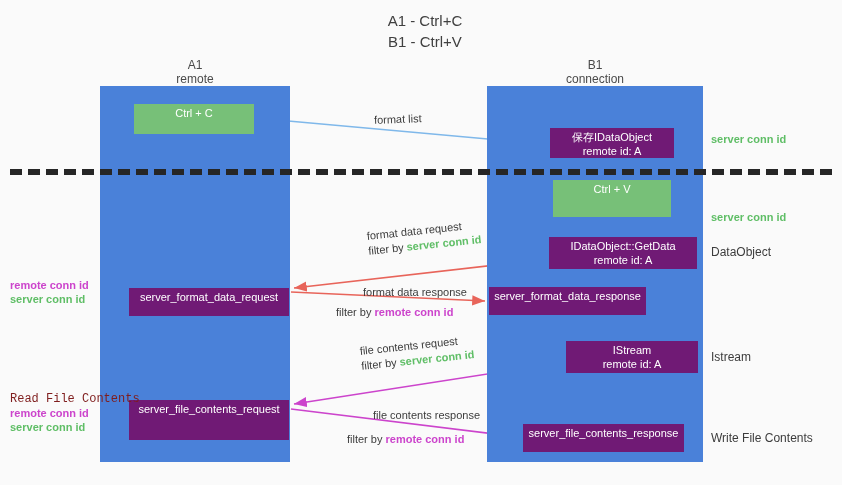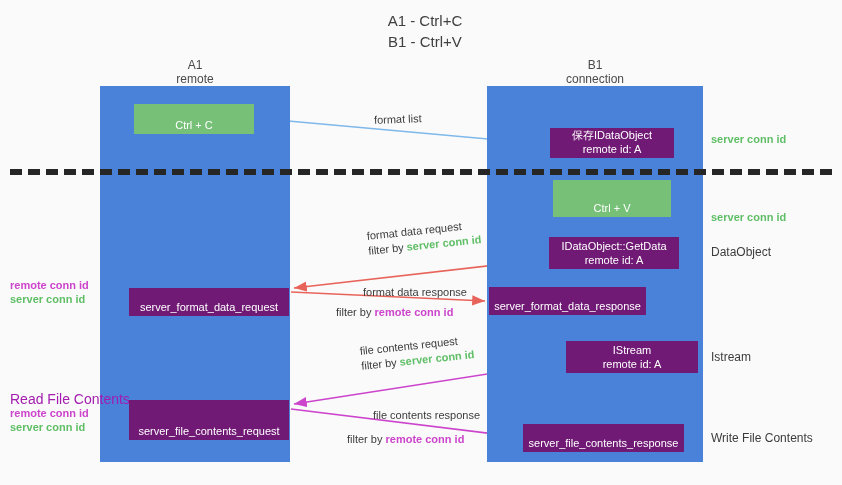--- a/index.html
+++ b/index.html
@@ -60,34 +60,34 @@
     height: 0;
     border-top: 6px dashed #262626;
   }
 
   
   .node {
     box-sizing: border-box;
     display: flex;
     flex-direction: column;
     align-items: center;
-    justify-content: flex-end;
+    justify-content: flex-start;
     text-align: center;
     color: #ffffff;
     font-size: 11px;
     line-height: 14px;
     padding: 2px 14px;
   }
   .node.green { background: #77c078; }
   .node.orange { background: #701a75; }
 
   #node-ctrl-c { left: 134px; top: 104px; width: 120px; height: 30px; }
   #node-ctrl-v { left: 553px; top: 180px; width: 118px; height: 37px; }
   #node-save-dataobject { left: 550px; top: 128px; width: 124px; height: 30px; }
-  #node-getdata { left: 549px; top: 237px; width: 130px; height: 32px; }
+  #node-getdata { left: 549px; top: 237px; width: 148px; height: 32px; }
   #node-istream { left: 566px; top: 341px; width: 132px; height: 32px; }
   #node-fmt-req { left: 129px; top: 275px; width: 160px; height: 28px; margin-top: 13px; }
   #node-fmt-resp { left: 489px; top: 287px; width: 157px; height: 28px; }
   #node-file-req { left: 129px; top: 400px; width: 160px; height: 40px; }
   #node-file-resp { left: 523px; top: 424px; width: 161px; height: 28px; }
 
   
   .side-label {
     font-size: 11px;
     line-height: 14px;
@@ -97,21 +97,21 @@
   .plain-txt { color: #3c3c3c; }
 
   #label-server-conn-1 { left: 711px; top: 132px; }
   #label-server-conn-2 { left: 711px; top: 210px; }
   #label-dataobject { left: 711px; top: 245px; font-size: 12px; }
   #label-istream { left: 711px; top: 350px; font-size: 12px; }
   #label-write-file { left: 711px; top: 431px; font-size: 12px; }
 
   #label-left-mid { left: 10px; top: 278px; }
   #label-left-bottom { left: 10px; top: 392px; }
-  #label-left-bottom .read-title { font-size: 14px; color: #a21caf; }
+  #label-left-bottom .read-title { font-size: 12px; color: #7f1d1d; font-family: Liberation Mono, monospace; }
 
   
   .edge-label {
     font-size: 11px;
     line-height: 15px;
     color: #3c3c3c;
     white-space: nowrap;
   }
   #edge-format-list { left: 374px; top: 112px; transform: rotate(-2deg); }
 

